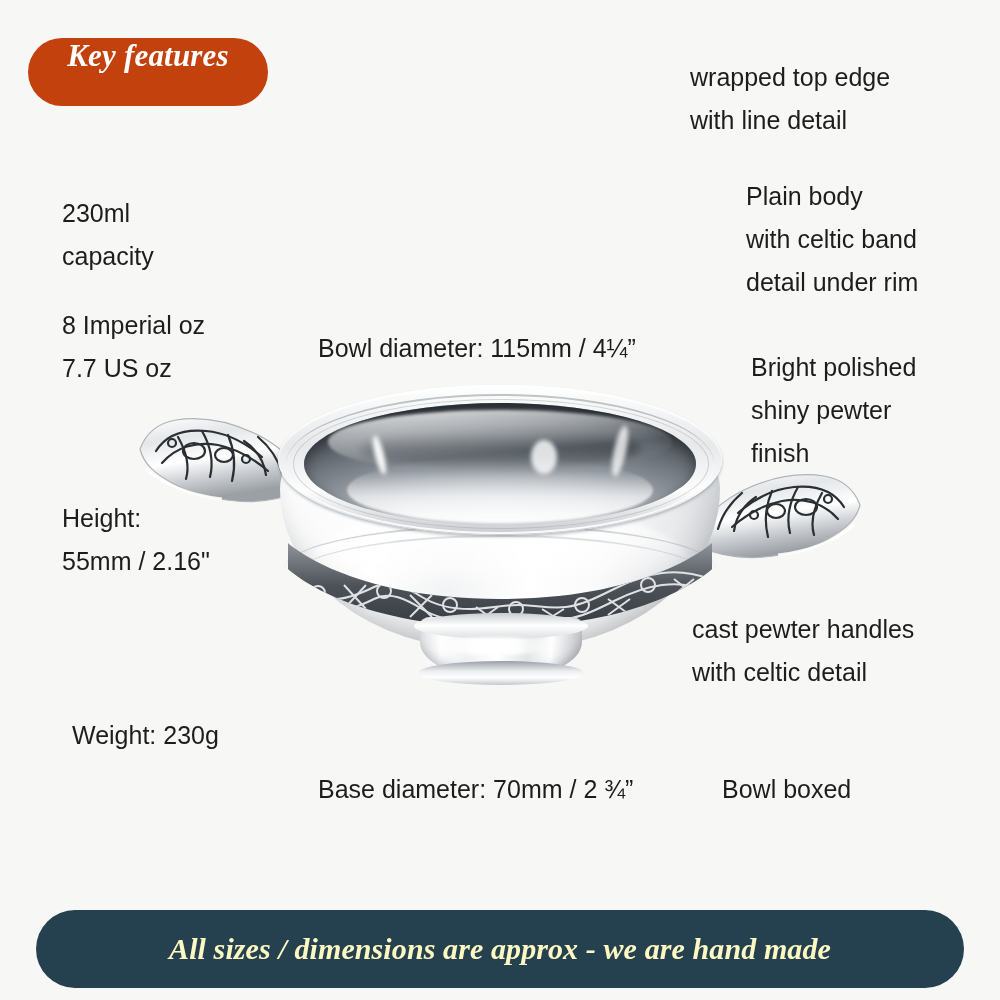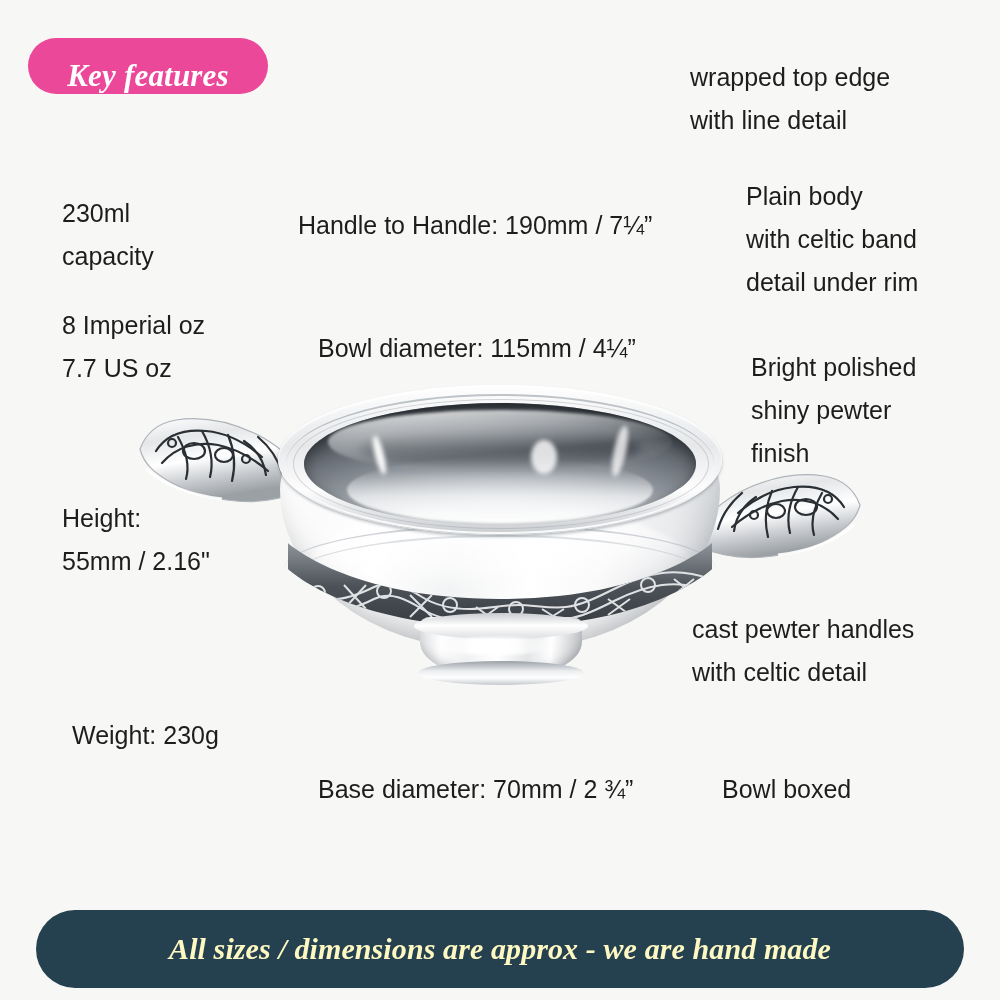--- a/index.html
+++ b/index.html
@@ -22,25 +22,25 @@
     width: 1000px;
     height: 1000px;
   }
 
   
   .key-badge {
     position: absolute;
     left: 28px;
     top: 38px;
     width: 240px;
-    height: 56px;
-    background: #ec4899;
+    height: 68px;
+    background: #c2410c;
     border-radius: 34px;
     display: flex;
-    align-items: flex-end;
+    align-items: flex-start;
     justify-content: center;
   }
   .key-badge span {
     font-family: "Liberation Serif", serif;
     font-style: italic;
     font-weight: bold;
     font-size: 31px;
     color: #ffffff;
     letter-spacing: .2px;
   }
@@ -312,21 +312,20 @@
 <div class="stage">
 
   <div class="key-badge">
     <span>Key features</span>
   </div>
 
   <div class="ann" id="ann-wrapped">wrapped top edge
 with line detail</div>
   <div class="ann" id="ann-capacity">230ml
 capacity</div>
-  <div class="ann" id="ann-handle2handle">Handle to Handle: 190mm / 7¼”</div>
   <div class="ann" id="ann-plainbody">Plain body
 with celtic band
 detail under rim</div>
   <div class="ann" id="ann-oz">8 Imperial oz
 7.7 US oz</div>
   <div class="ann" id="ann-bowldia">Bowl diameter: 115mm / 4¼”</div>
   <div class="ann" id="ann-bright">Bright polished
 shiny pewter
 finish</div>
   <div class="ann" id="ann-height">Height:

